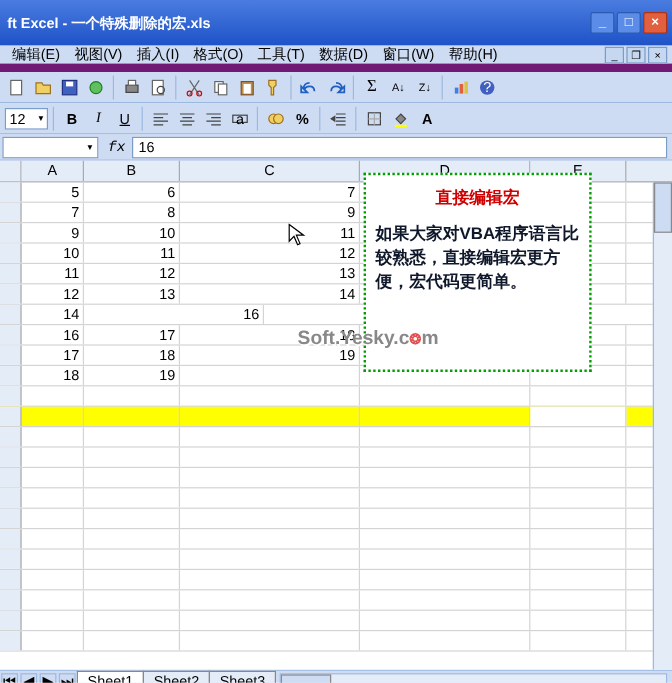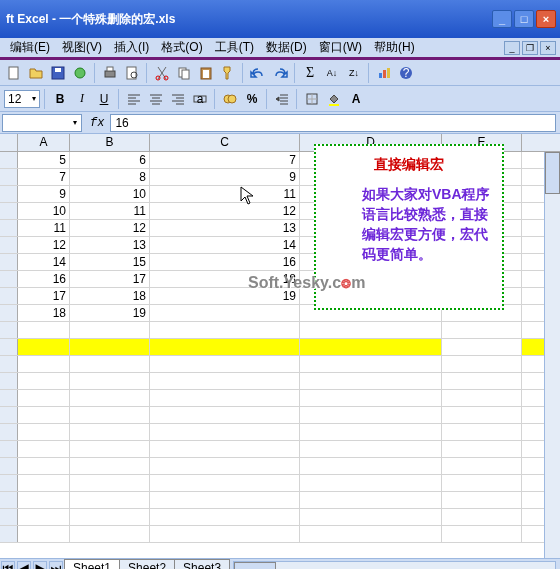--- a/index.html
+++ b/index.html
@@ -1,21 +1,21 @@
 <!DOCTYPE html>
 <html><head>
 <meta charset="utf-8">
 <style>
 * { margin: 0; padding: 0; box-sizing: border-box; font-family: "SimSun", Arial, sans-serif; font-size: 12px; }
 body { background: #fff; width: 560px; height: 569px; overflow: hidden; }
 .titlebar { background: linear-gradient(#4a7ce0,#1e52c7); color: #fff; height: 38px; display: flex; align-items: center; padding: 10px 4px; }
 .titlebar-text { flex: 1; font-weight: bold; padding-left: 2px; }
 .winbtn { width: 20px; height: 18px; background: #5b8de8; border: 1px solid #2a5cb0; margin-left: 2px; display: flex; align-items: center; justify-content: center; color: #fff; font-weight: bold; font-size: 11px; border-radius: 2px;}
 .winbtn.close { background: #e06040; border-color: #b03010;}
-.menubar { background: #cddcf3; height: 22px; display: flex; align-items: center; padding: 0 4px; border-bottom: 3px solid #701a75; }
+.menubar { background: #cddcf3; height: 22px; display: flex; align-items: center; padding: 0 4px; border-bottom: 7px solid #701a75; }
 .menubar span { padding: 2px 6px; color: #000; }
 .mdi-btns { margin-left: auto; display: flex; }
 .mdi-btns div { width: 16px; height: 14px; border: 1px solid #7a9cc8; margin-left: 2px; background: #c5d8f0; display:flex;align-items:center;justify-content:center;font-size:9px;}
 .toolbar { background: #cddcf3; height: 26px; display: flex; align-items: center; padding: 0 4px; border-bottom: 1px solid #9db8e0; gap: 2px; }
 .tbtn { width: 20px; height: 20px; display: flex; align-items: center; justify-content: center; border: 1px solid transparent; }
 .tbtn svg { width: 16px; height: 16px; }
 .tsep { width: 2px; height: 20px; border-left: 1px solid #9db8e0; margin: 0 2px; }
 .fontsize { width: 36px; height: 18px; border: 1px solid #7a9cc8; background:#fff; display: flex; align-items: center; padding: 0 3px; }
 .namebox { background: #cddcf3; height: 22px; display: flex; align-items: center; border-bottom: 1px solid #9db8e0; }
 .namebox-cell { width: 80px; height: 18px; background:#fff; border:1px solid #7a9cc8; margin:0 2px; padding:0 4px; display:flex; align-items:center;}
@@ -24,23 +24,23 @@
 .grid-wrap { position: relative; background:#fff; height: 424px; }
 .colhead { display: flex; background: #e4ecf7; border-bottom:1px solid #aaa; height:18px;}
 .corner { width:18px; background:#e4ecf7; border-right:1px solid #aaa;}
 .ch { border-right:1px solid #aaa; text-align:center; line-height:17px; background:#e4ecf7;}
 .rows { position: relative; }
 .row { display:flex; height:17px; border-bottom:1px solid #d4d4d4;}
 .rh { width:18px; background:#e4ecf7; border-right:1px solid #aaa; text-align:center; font-size:10px; line-height:16px;}
 .cell { border-right:1px solid #d4d4d4; padding:0 3px; text-align:right; line-height:16px; overflow:hidden;}
 .wA{width:52px;} .wB{width:80px;} .wC{width:150px;} .wD{width:142px;} .wE{width:80px;}
 .yellow { background: #ffff00; }
-.callout { position:absolute; top:10px; left:314px; width:190px; height:166px; border:2px dotted #00a000; background:#fff; padding:10px 8px; }
+.callout { position:absolute; top:10px; left:303px; width:190px; height:166px; border:2px dotted #00a000; background:#fff; padding:10px 8px; }
 .callout-title { color:#d00000; font-weight:bold; text-align:center; font-size:14px; margin-bottom:10px;}
-.callout-body { color:#6d28d9; font-weight:bold; font-size:14px; line-height:20px;margin-left:38px;}
+.callout-body { color:#0f172a; font-weight:bold; font-size:14px; line-height:20px;}
 .cursor { position:absolute; top:52px; left:240px; width:16px; height:20px; pointer-events:none;}
 .watermark { position:absolute; top:140px; left:248px; color:#888; font-size:16px; font-weight:bold; text-shadow:1px 1px #fff; pointer-events:none;}
 .watermark .red{color:#e05050;}
 .tabs { background:#cddcf3; height:18px; display:flex; align-items:center; border-top:1px solid #9db8e0; font-size:11px;}
 .tabs .navbtn{width:14px;height:14px;display:flex;align-items:center;justify-content:center;border:1px solid #9db8e0;margin:0 1px;}
 .tab { padding:1px 8px; background:#fff; border:1px solid #888; border-bottom:none; margin-right:-1px;}
 .tab.inactive{background:#e4ecf7;}
 .drawbar { background:#cddcf3; height:24px; display:flex; align-items:center; padding:0 4px; gap:3px; border-top:1px solid #9db8e0;}
 .hscroll{flex:1;height:14px;background:#e4ecf7;border:1px solid #9db8e0;margin:0 4px;position:relative;}
 .hscroll::before{content:"";position:absolute;left:0;width:40px;height:100%;background:#cddcf3;border:1px solid #888;}
@@ -292,21 +292,20 @@
         <div class="rh"></div>
         <div class="cell wA">12</div>
         <div class="cell wB">13</div>
         <div class="cell wC">14</div>
         <div class="cell wD"></div>
         <div class="cell wE"></div>
       </div>
       <div class="row">
         <div class="rh"></div>
         <div class="cell wA">14</div>
-        <div class="cell wB">15</div>
         <div class="cell wC">16</div>
         <div class="cell wD"></div>
         <div class="cell wE"></div>
       </div>
       <div class="row">
         <div class="rh"></div>
         <div class="cell wA">16</div>
         <div class="cell wB">17</div>
         <div class="cell wC">18</div>
         <div class="cell wD"></div>

